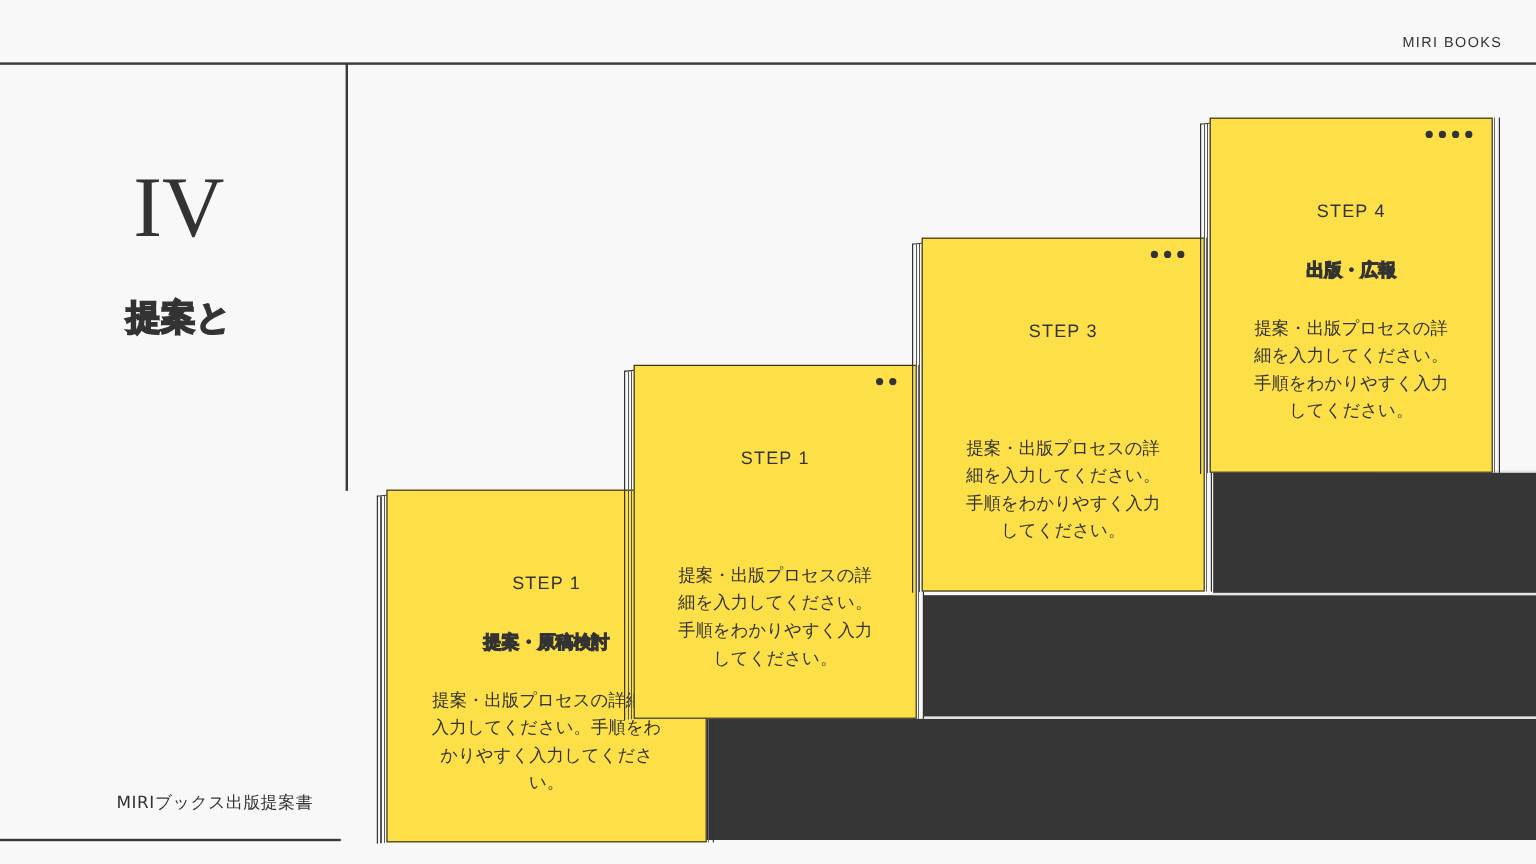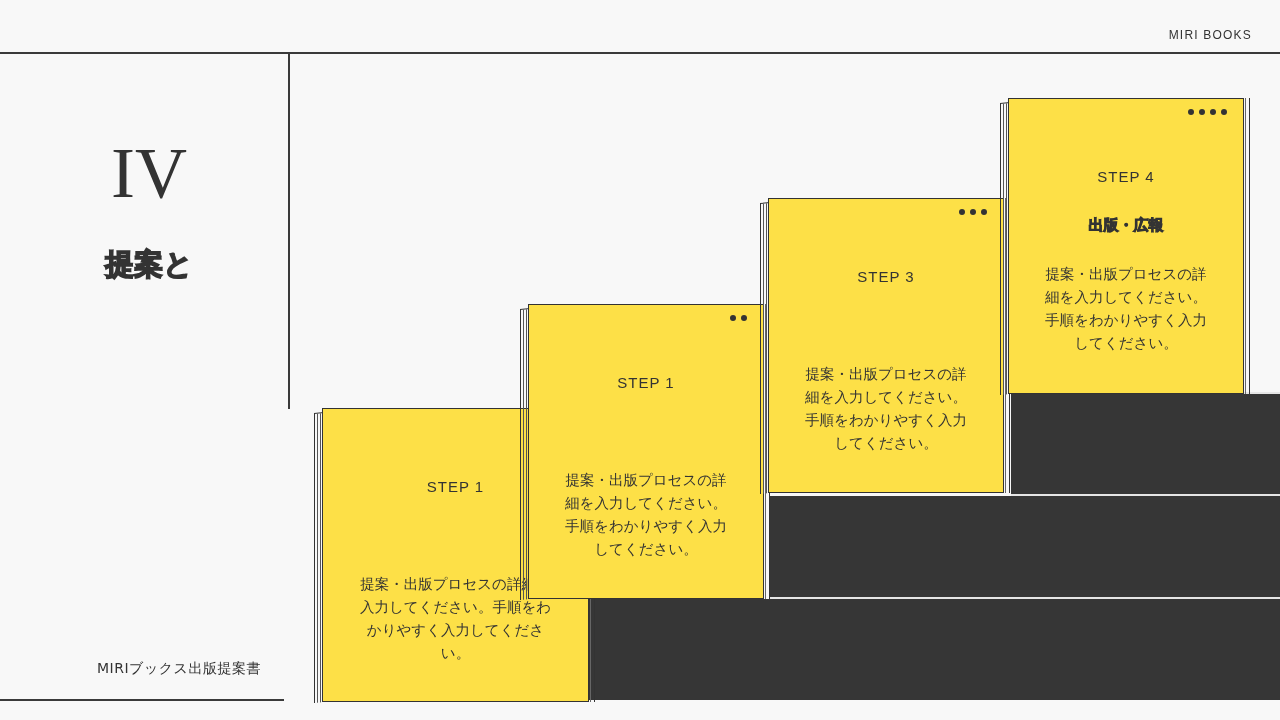--- a/index.html
+++ b/index.html
@@ -111,20 +111,21 @@
   <div class="stair-sep" style="left:1148px; top:392px; width:132px;"></div>
 
   <div class="book" style="left:288px; top:408px; width:267px; height:294px;margin-left:34px;">
     <div class="pages"></div>
     <div class="spine-right"></div>
     <div class="cover">
       <div class="dots">
         <span class="dot"></span>
       </div>
       <div class="step-label">STEP 1</div>
+      <div class="step-title">提案・原稿検討</div>
       <div class="step-body">提案・出版プロセスの詳細を入力してください。手順をわかりやすく入力してください。</div>
     </div>
   </div>
 
   <div class="book" style="left:528px; top:304px; width:236px; height:295px;">
     <div class="pages"></div>
     <div class="spine-right"></div>
     <div class="cover">
       <div class="dots">
         <span class="dot"></span>

